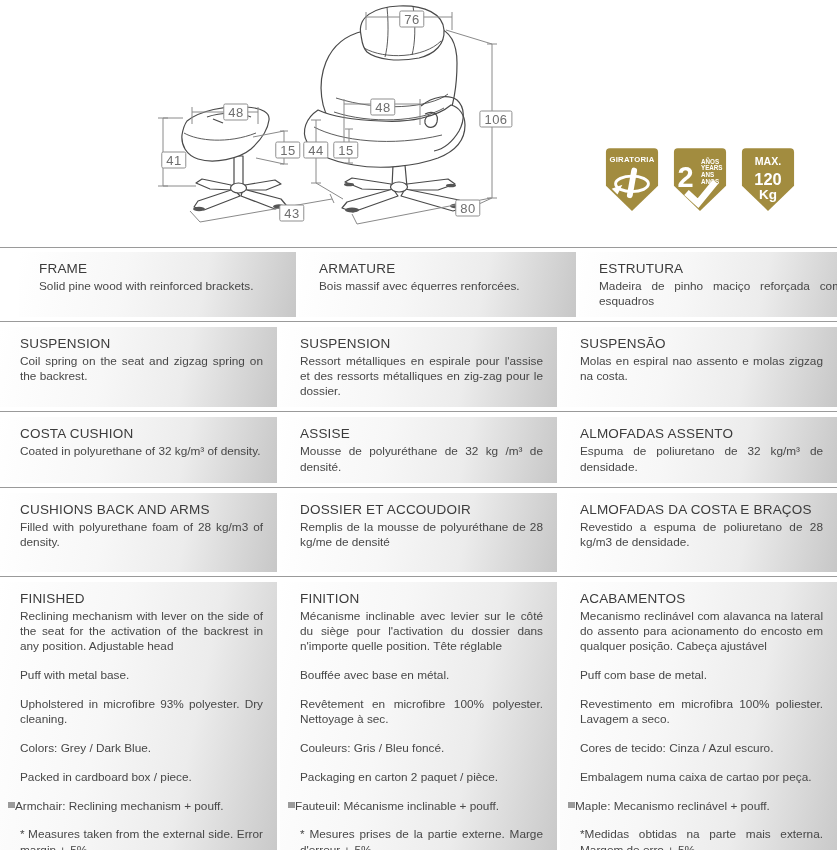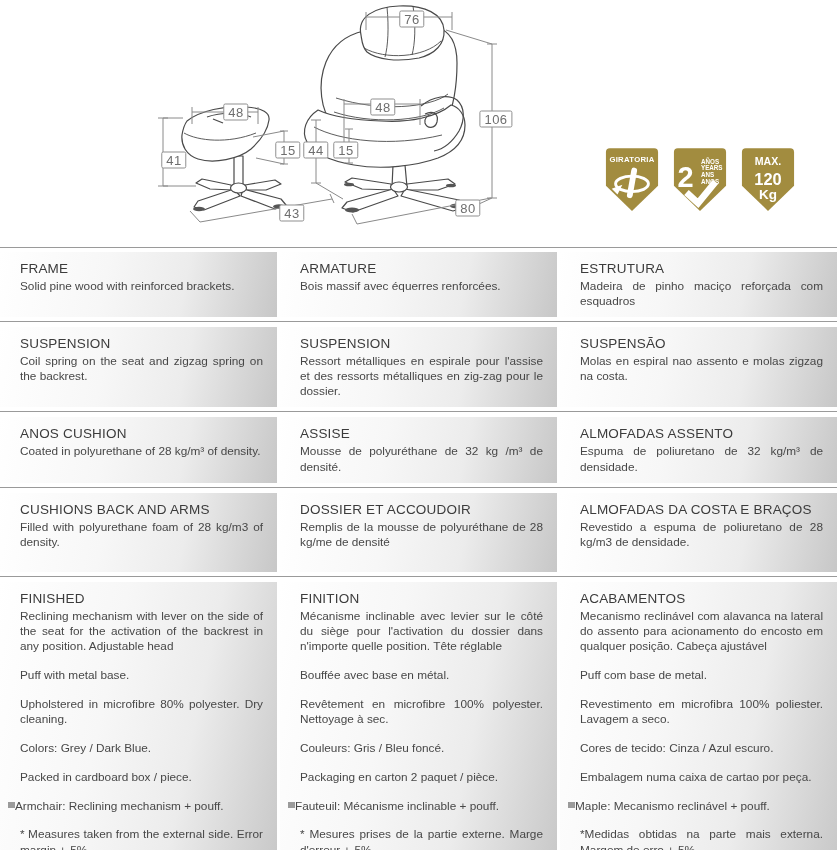--- a/index.html
+++ b/index.html
@@ -14,21 +14,21 @@
 
   
   .divider{border:none;border-top:1px solid #9a9a9a;height:0;margin:4px 0 5px 0;}
   .divider.first{margin:0 0 4px 0;}
 
   
   .spec-row{display:grid;grid-template-columns:277px 277px 277px;column-gap:3px;}
   .cell{background:linear-gradient(102deg,#ffffff 0%,#f7f7f7 38%,#ececec 66%,#c7c7c7 100%);padding:9px 14px 8px 20px;}
   .cell h3{margin:0 0 3px 0;font-size:13.5px;font-weight:normal;color:#3c3c3c;letter-spacing:0.2px;}
   .cell p{margin:0;font-size:11.8px;line-height:1.28;color:#474747;text-align:justify;}
-  .r1{min-height:56px;} .r2{min-height:75px;} .r3{min-height:63px;} .r4{min-height:79px;} .r5{min-height:275px;}
+  .r1{min-height:56px;padding-left:19px;} .r2{min-height:75px;} .r3{min-height:63px;} .r4{min-height:79px;} .r5{min-height:275px;}
   .r5 .cell p{margin:0 0 14px 0;}
   .bullet-line{display:flex;align-items:flex-start;margin:0 0 14px -12px;font-size:11.8px;color:#474747;}
   .sq{flex:0 0 auto;width:7px;height:6px;background:#9b9b9b;margin-top:3px;}
   .footnote{font-size:10.3px;color:#4c4c4c;margin:2px 0 0 4px;}
 </style>
 </head>
 <body>
 
 <div class="page">
 
@@ -160,22 +160,22 @@
       <div class="cell">
         <h3>SUSPENSÃO</h3>
         <p>Molas en espiral nao assento e molas zigzag na costa.</p>
       </div>
     </div>
 
     <hr class="divider">
 
     <div class="spec-row r3">
       <div class="cell">
-        <h3>ANOS CUSHION</h3>
-        <p>Coated in polyurethane of 28 kg/m³ of density.</p>
+        <h3>COSTA CUSHION</h3>
+        <p>Coated in polyurethane of 32 kg/m³ of density.</p>
       </div>
       <div class="cell">
         <h3>ASSISE</h3>
         <p>Mousse de polyuréthane de 32 kg /m³ de densité.</p>
       </div>
       <div class="cell">
         <h3>ALMOFADAS ASSENTO</h3>
         <p>Espuma de poliuretano de 32 kg/m³ de densidade.</p>
       </div>
     </div>
@@ -198,21 +198,21 @@
     </div>
 
     <hr class="divider">
 
     <div class="spec-row r5">
 
       <div class="cell">
         <h3>FINISHED</h3>
         <p>Reclining mechanism with lever on the side of the seat for the activation of the backrest in any position. Adjustable head</p>
         <p>Puff with metal base.</p>
-        <p>Upholstered in microfibre 80% polyester. Dry cleaning.</p>
+        <p>Upholstered in microfibre 93% polyester. Dry cleaning.</p>
         <p>Colors:  Grey / Dark Blue.</p>
         <p>Packed in cardboard box / piece.</p>
         <div class="bullet-line">
           <span class="sq"></span>
           <span>Armchair: Reclining mechanism + pouff.</span>
         </div>
         <p class="footnote">* Measures taken from the external side. Error margin +-5%.</p>
       </div>
 
       <div class="cell">

